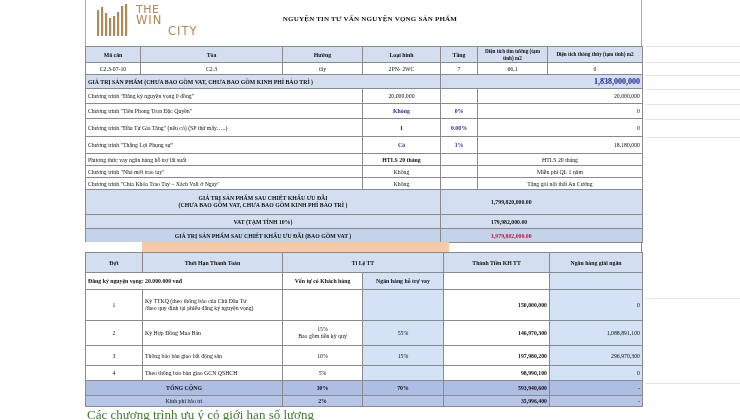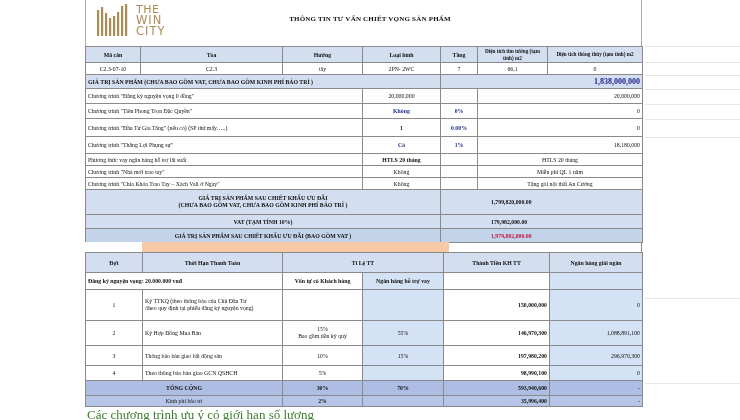--- a/index.html
+++ b/index.html
@@ -51,25 +51,25 @@
       <rect x="13" y="14" width="2.2" height="18"></rect>
       <rect x="17" y="12" width="2.2" height="20"></rect>
       <rect x="21" y="8" width="2.2" height="24"></rect>
       <rect x="25" y="2" width="2.2" height="30"></rect>
       <rect x="29" y="0" width="2.2" height="32"></rect>
     </g>
   </svg>
   <div style="position:absolute;left:40px;top:3px;color:#b08a54;font-family:'DejaVu Sans',sans-serif;line-height:0.95;">
     <div style="font-size:11px;letter-spacing:0.5px;">THE</div>
     <div style="font-size:11.5px;letter-spacing:1px;">WIN</div>
-    <div style="font-size:11.5px;letter-spacing:1px;">CITY</div>
+    <div style="font-size:11.5px;letter-spacing:1px;margin-left:32px;">CITY</div>
   </div>
 </div>
 
-<div class="abs title">THÔNG TIN TƯ VẤN CHIẾT VỌNG SẢN PHẨM</div>
+<div class="abs title">NGUYỆN TIN TƯ VẤN NGUYỆN VỌNG SẢN PHẨM</div>
 
 <table style="left:85px;top:46px;width:557px;">
   <colgroup>
     <col style="width:55px">
       <col style="width:142px">
       <col style="width:80px">
       <col style="width:78px">
       <col style="width:37px">
       <col style="width:70px">
       <col style="width:95px">

